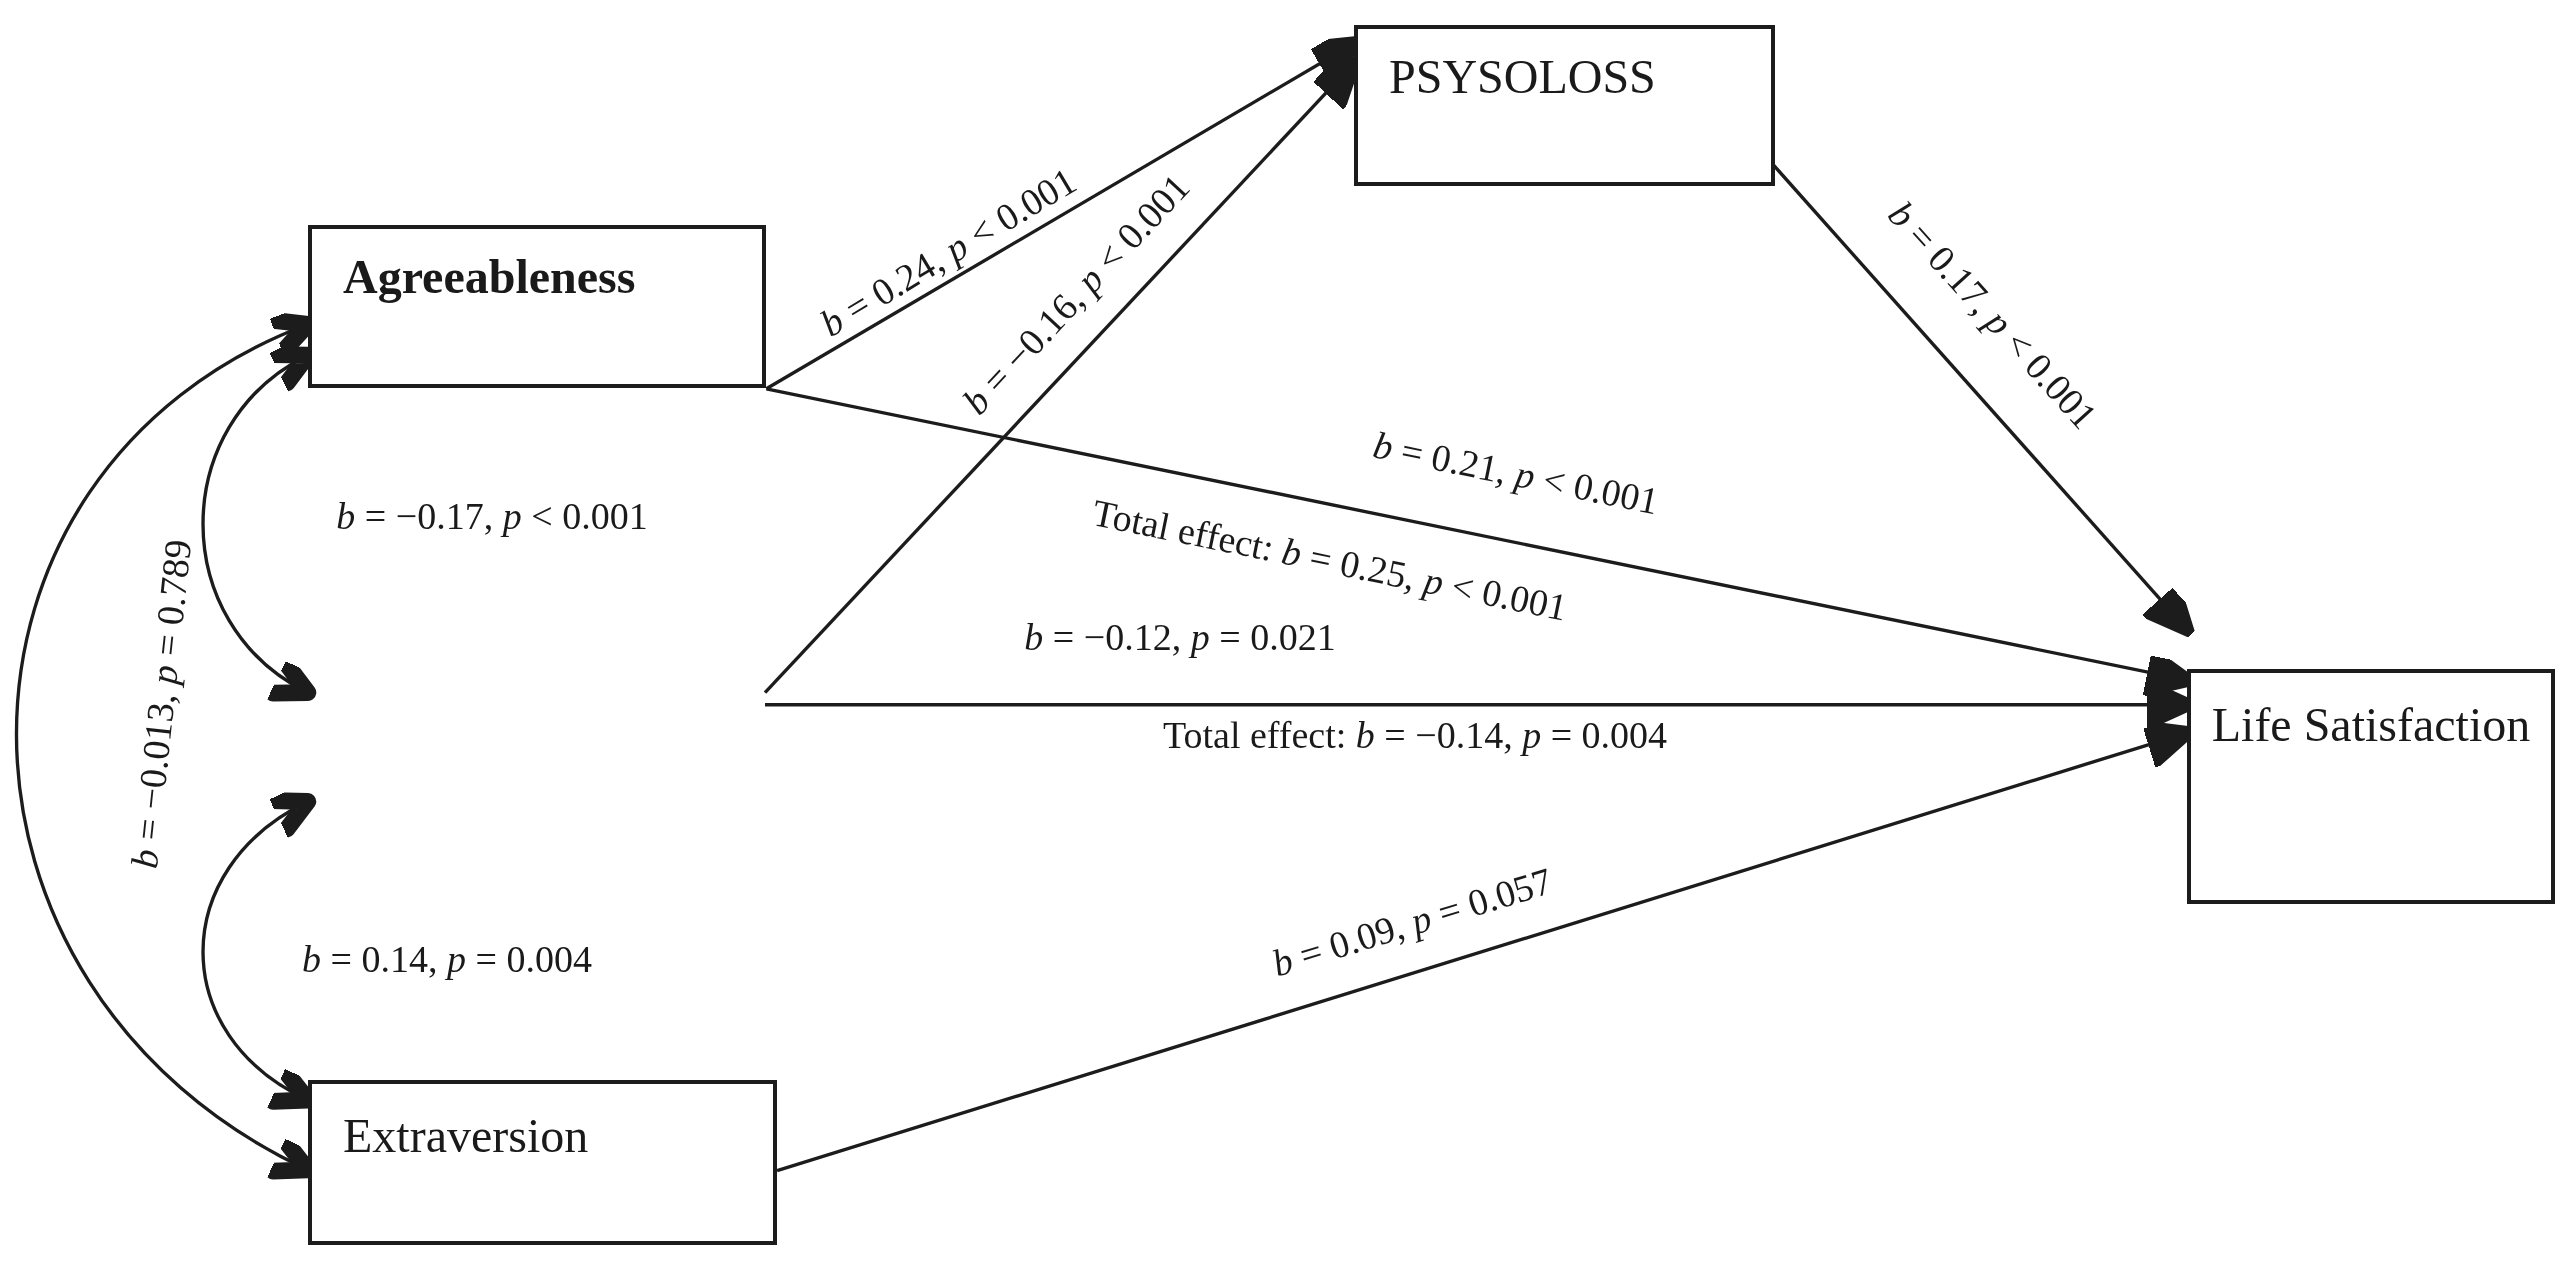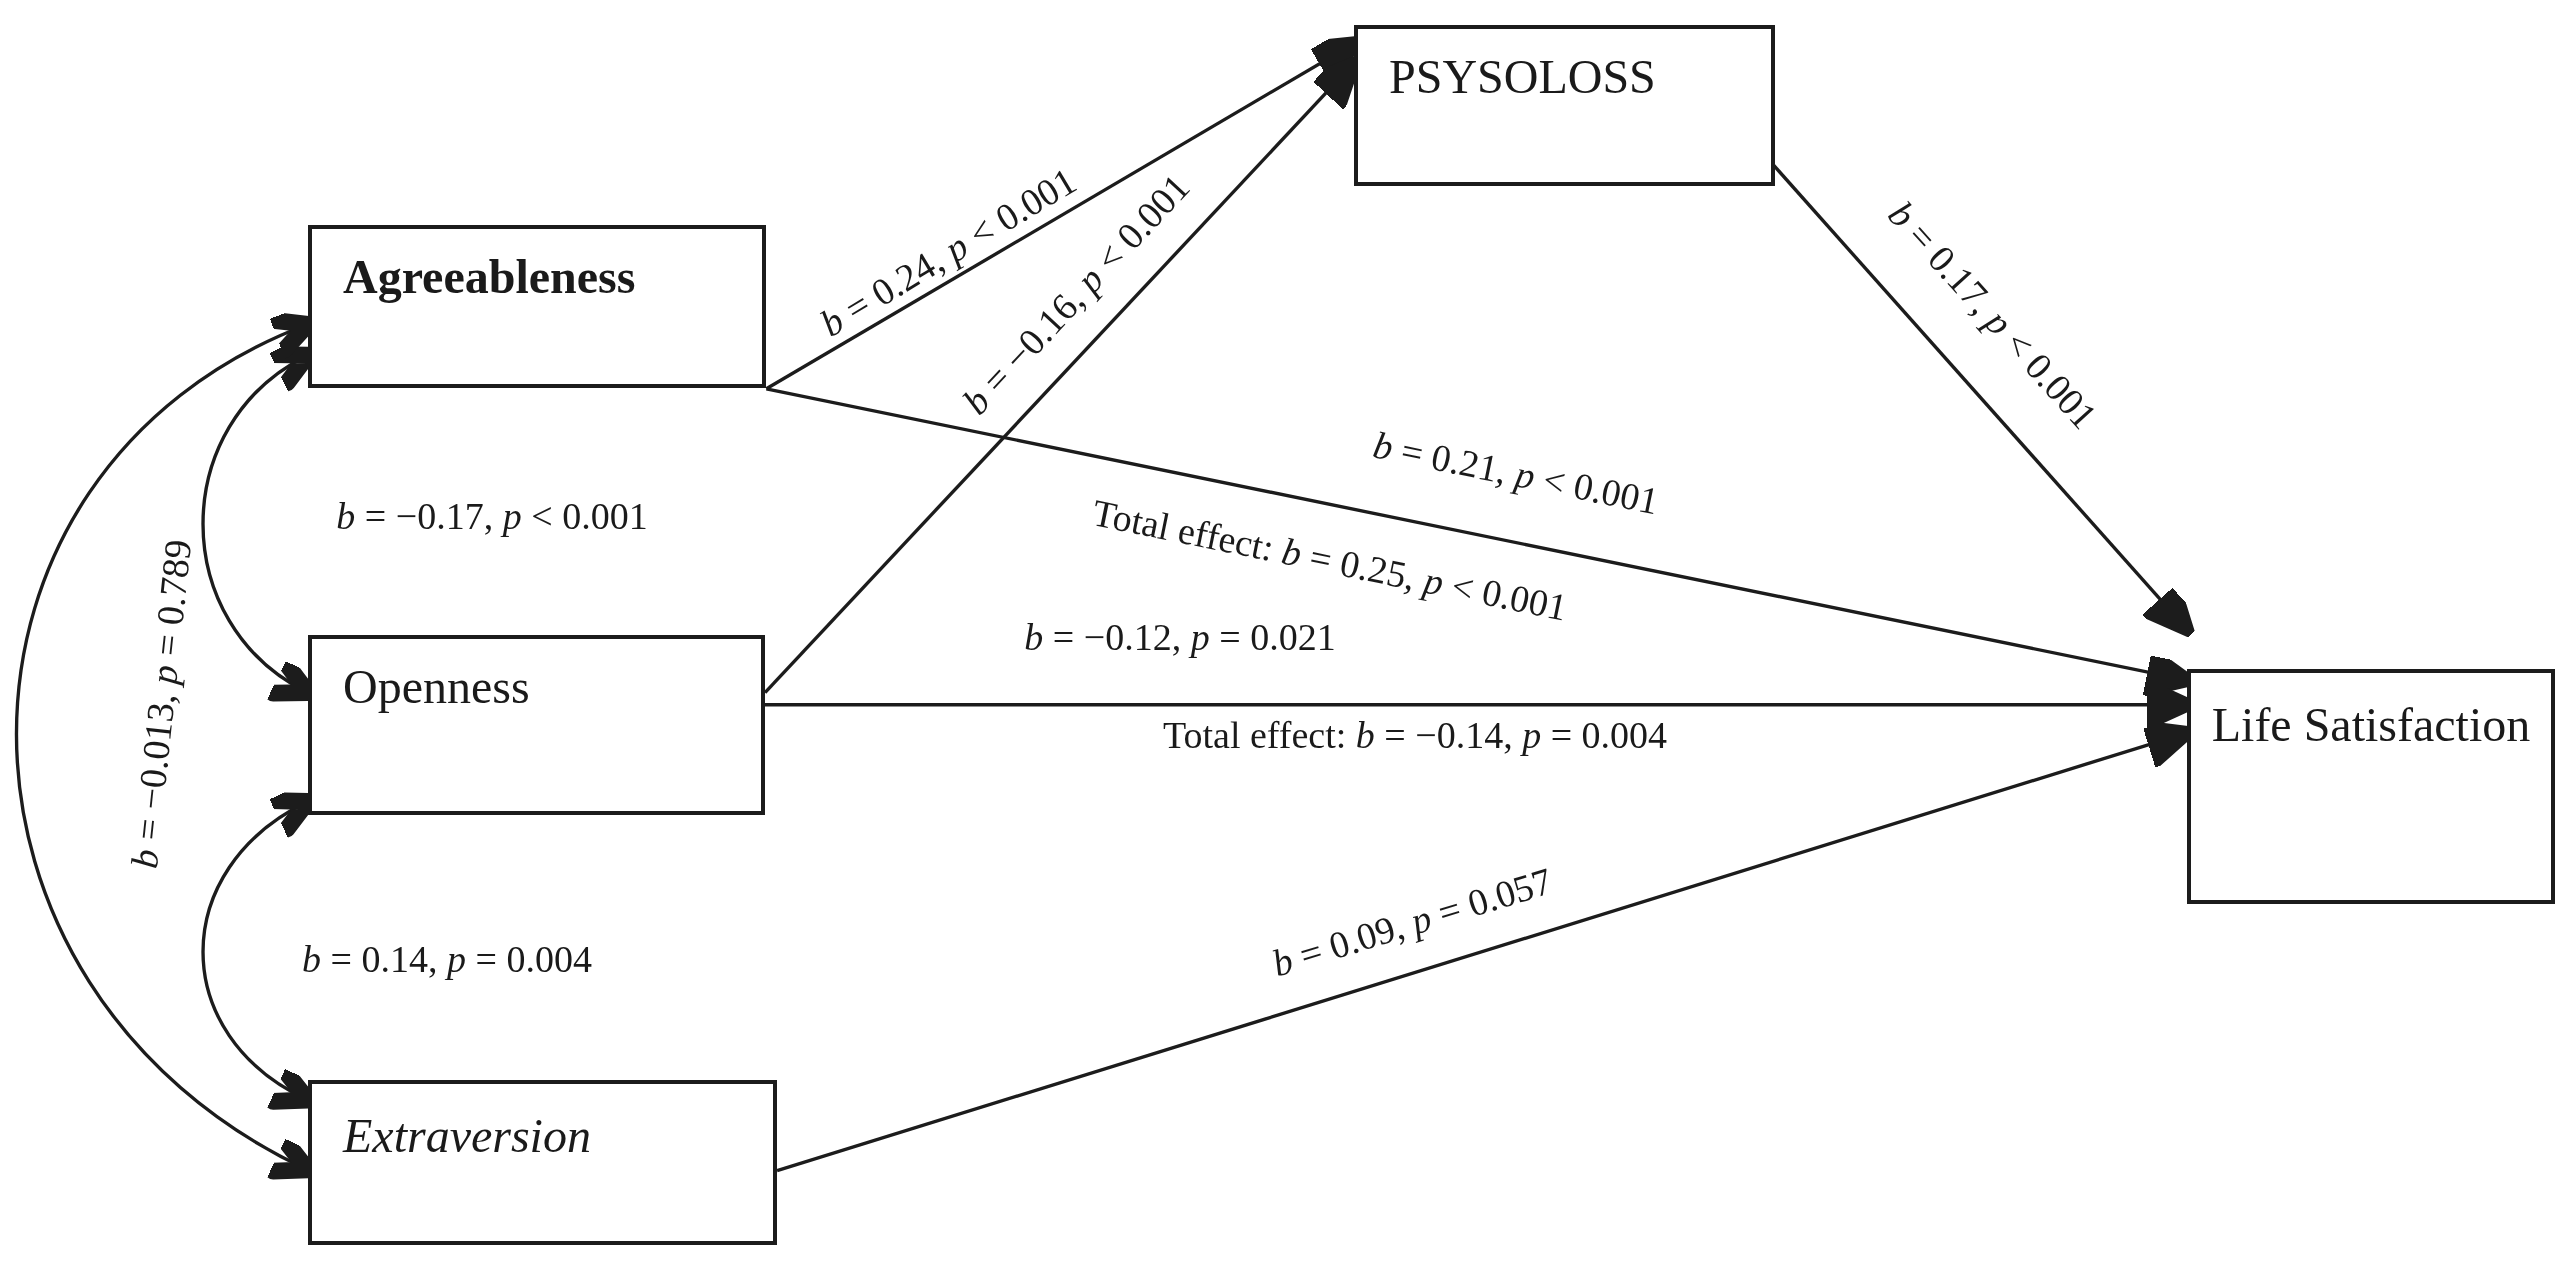--- a/index.html
+++ b/index.html
@@ -61,25 +61,22 @@
 
     <path d="M 458 528 C 250 630 250 928 458 1030" marker-start="url(#barbStart)" marker-end="url(#barbEnd)"></path>
     <path d="M 458 1192 C 250 1292 250 1540 458 1636" marker-start="url(#barbStart)" marker-end="url(#barbEnd)"></path>
     <path d="M 458 482 C -120 700 -120 1470 458 1740" marker-start="url(#barbStart)" marker-end="url(#barbEnd)"></path>
   </svg>
 
   <div class="node" style="left:308px;top:225px;width:458px;height:163px;font-weight:bold;">
     <span>Agreeableness</span>
   </div>
 
-  <div class="node" style="left:308px;top:635px;width:457px;height:180px;">
-    <span>Openness</span>
-  </div>
 
-  <div class="node" style="left:308px;top:1080px;width:469px;height:165px;padding-top:21.5px;font-style:italic;">
+  <div class="node" style="left:308px;top:1080px;width:469px;height:165px;padding-top:21.5px;">
     <span>Extraversion</span>
   </div>
 
   <div class="node" style="left:1354px;top:25px;width:421px;height:161px;">
     <span>PSYSOLOSS</span>
   </div>
 
   <div class="node center" style="left:2187px;top:629px;width:368px;height:235px;margin-top:40px;">
     <span>Life Satisfaction</span>
   </div>

